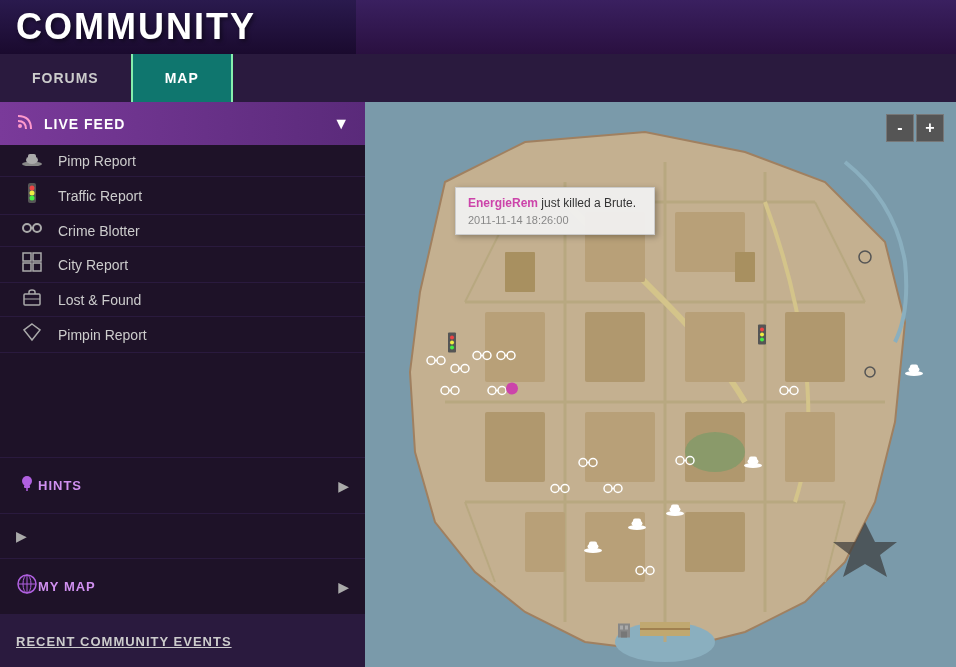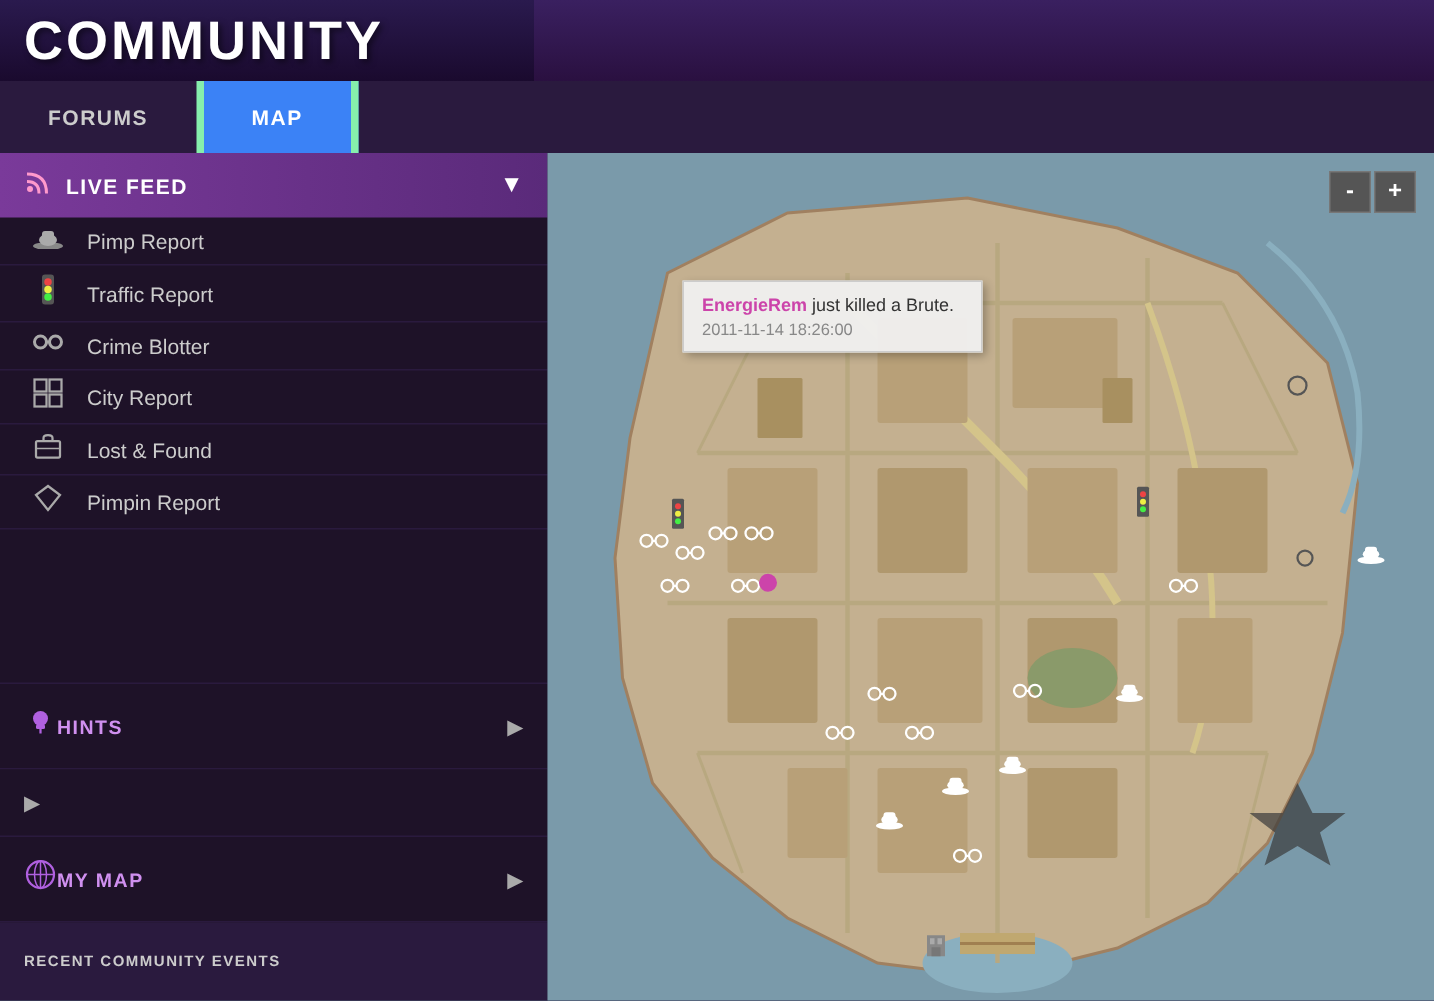--- a/index.html
+++ b/index.html
@@ -47,25 +47,25 @@
     }
     .tab {
       padding: 0 32px;
       display: flex;
       align-items: center;
       font-size: 14px;
       font-weight: bold;
       color: #ccc;
       text-transform: uppercase;
       cursor: pointer;
-      border-right: 5px solid #86efac;
+      border-right: 2px solid #86efac;
       letter-spacing: 1px;
     }
     .tab.active {
-      background: #3b82f6;
+      background: #0f766e;
       color: #fff;
       align-items: center;
     }
 
     
     .main-layout {
       display: flex;
       height: calc(667px - 54px - 48px);
     }
 
@@ -167,25 +167,26 @@
 
     
     .recent-events-footer {
       background: #2a1a3e;
       padding: 10px 16px;
       height: 52px;
       display: flex;
       align-items: center;
     }
     .recent-events-label {
-      font-size: 10px;
+      font-size: 13px;
       font-weight: bold;
       color: #ccc;
       text-transform: uppercase;
       letter-spacing: 1px;
+      text-decoration: underline;
     }
 
     
     .map-area {
       flex: 1;
       background: #7a9aaa;
       position: relative;
       overflow: hidden;
     }
 

